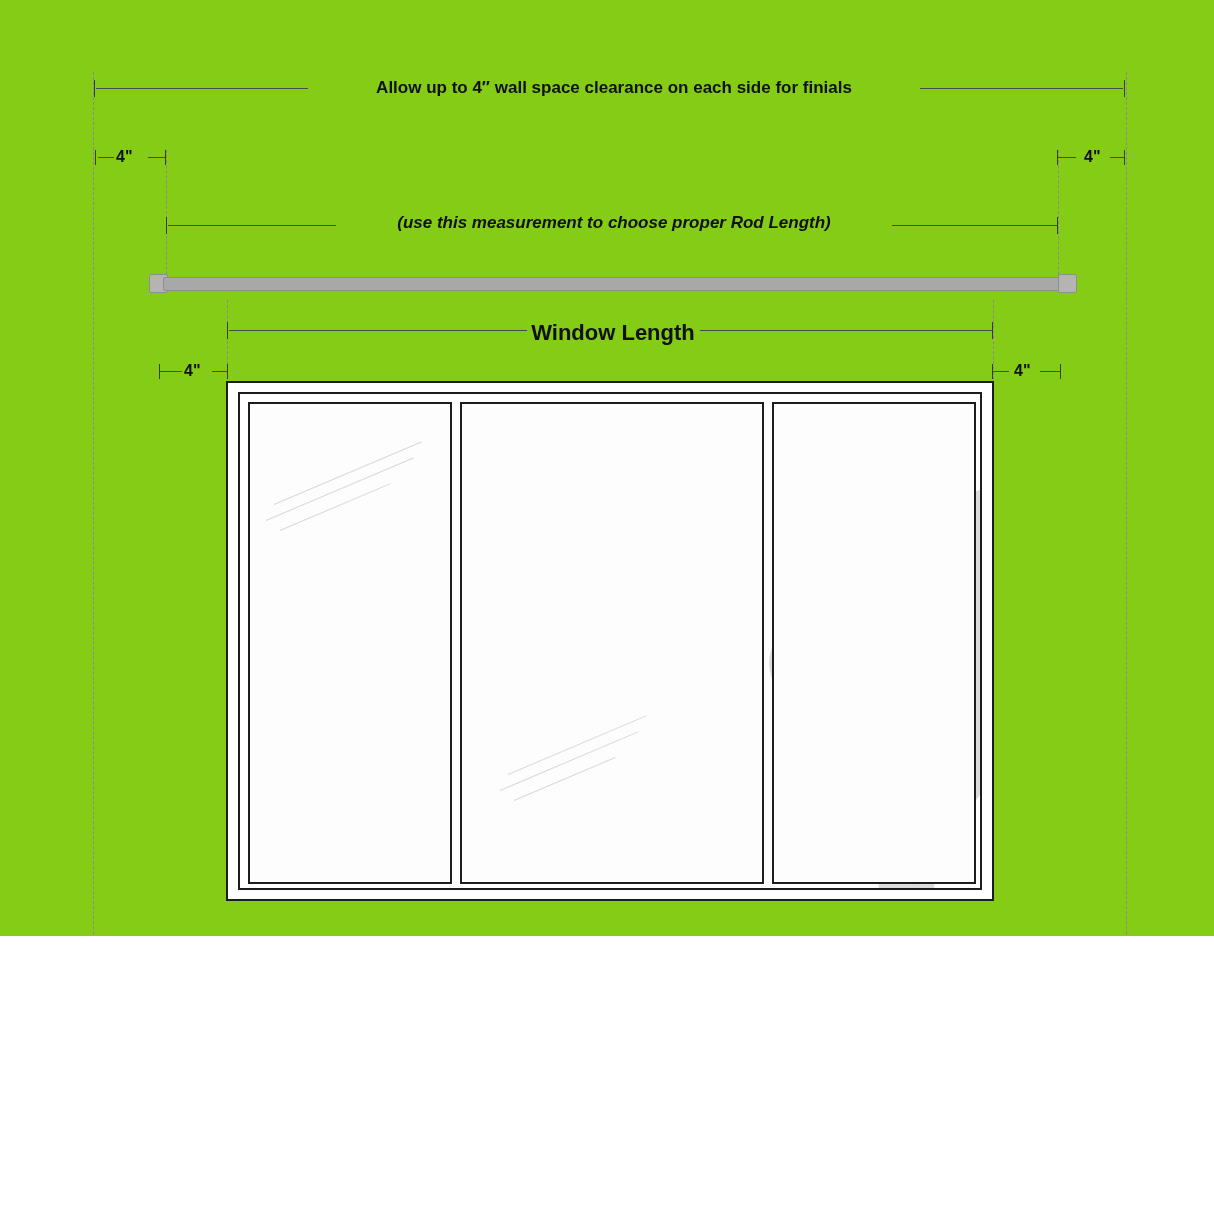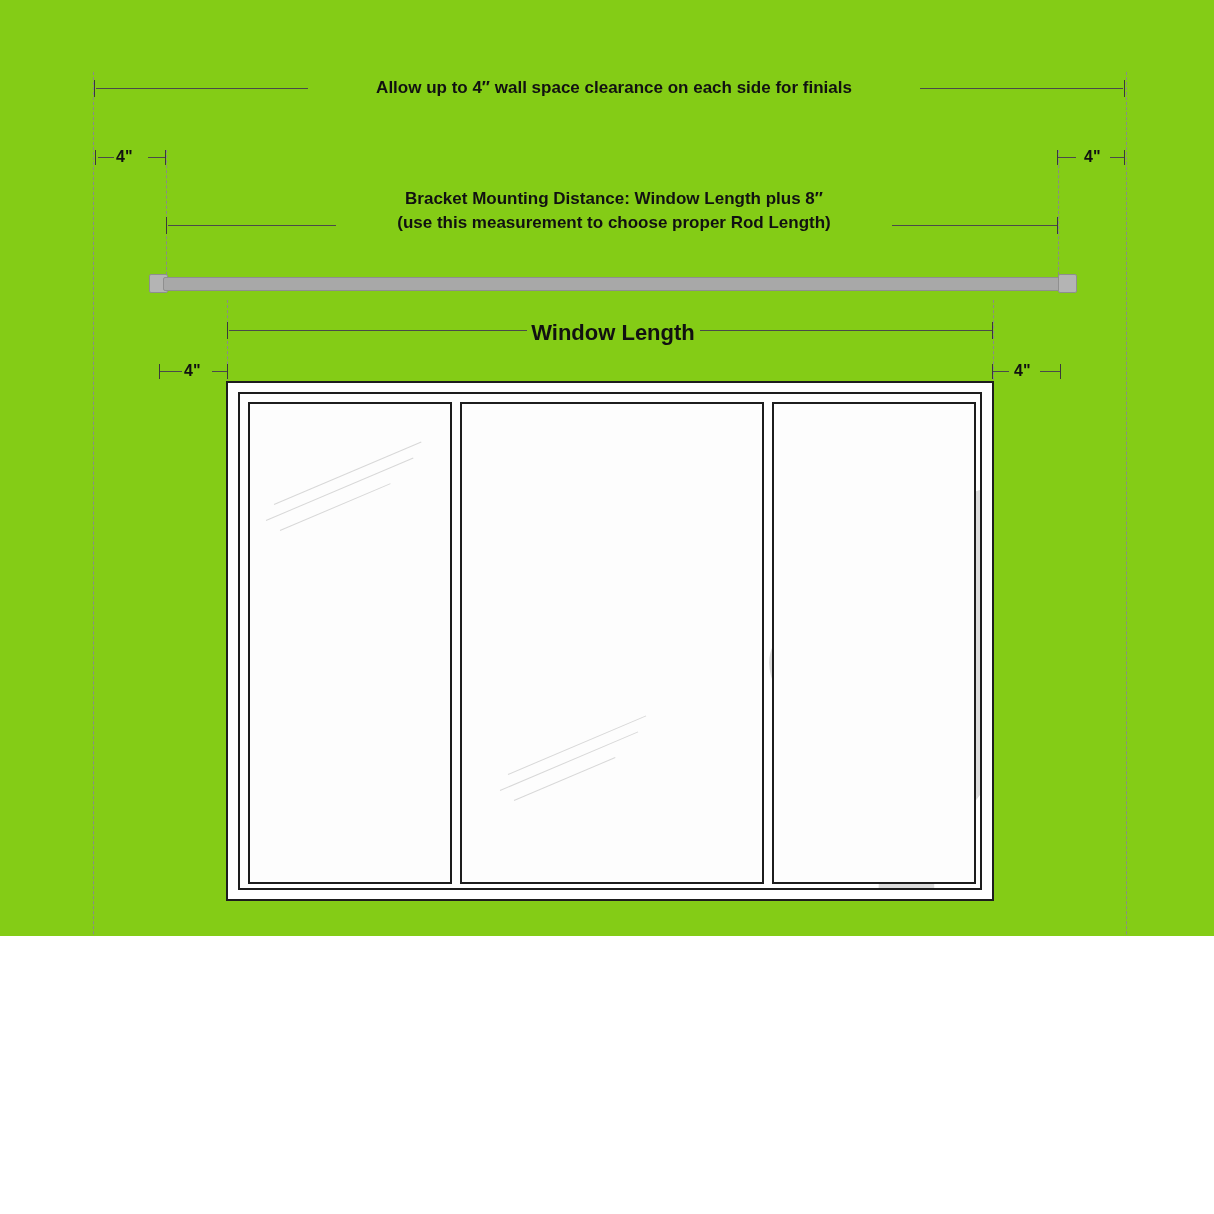--- a/index.html
+++ b/index.html
@@ -116,22 +116,21 @@
   <div class="tick" style="left:95px; top:150px; height:15px;"></div>
   <div class="tick" style="left:165px; top:150px; height:15px;"></div>
   <div class="label" style="left:116px; top:147px; font-size:16px;">4"</div>
 
   <div class="hline" style="left:1058px; top:157px; width:18px;"></div>
   <div class="hline" style="left:1110px; top:157px; width:14px;"></div>
   <div class="tick" style="left:1057px; top:150px; height:15px;"></div>
   <div class="tick" style="left:1124px; top:150px; height:15px;"></div>
   <div class="label" style="left:1084px; top:147px; font-size:16px;">4"</div>
 
-  <div class="label center" style="left:614px; top:189px; font-size:17px;">Bracket Mounting Distance: Window Length plus 8″</div>
-  <div class="label center" style="left:614px; top:213px; font-size:17px;">(use this measurement to choose proper Rod Length)</div>
+  <div class="label center" style="left:614px; top:213px; font-size:17px;font-style:italic;">(use this measurement to choose proper Rod Length)</div>
   <div class="hline" style="left:168px; top:225px; width:168px;"></div>
   <div class="hline" style="left:892px; top:225px; width:166px;"></div>
   <div class="tick" style="left:166px; top:217px; height:17px;"></div>
   <div class="tick" style="left:1057px; top:217px; height:17px;"></div>
 
   <div class="rod-cap" style="left:149px; top:274px; width:17px; height:17px;"></div>
   <div class="rod-bar" style="left:163px; top:277px; width:898px; height:12px;"></div>
   <div class="rod-cap" style="left:1058px; top:274px; width:17px; height:17px;"></div>
 
   <div class="hline" style="left:229px; top:330px; width:298px;"></div>

